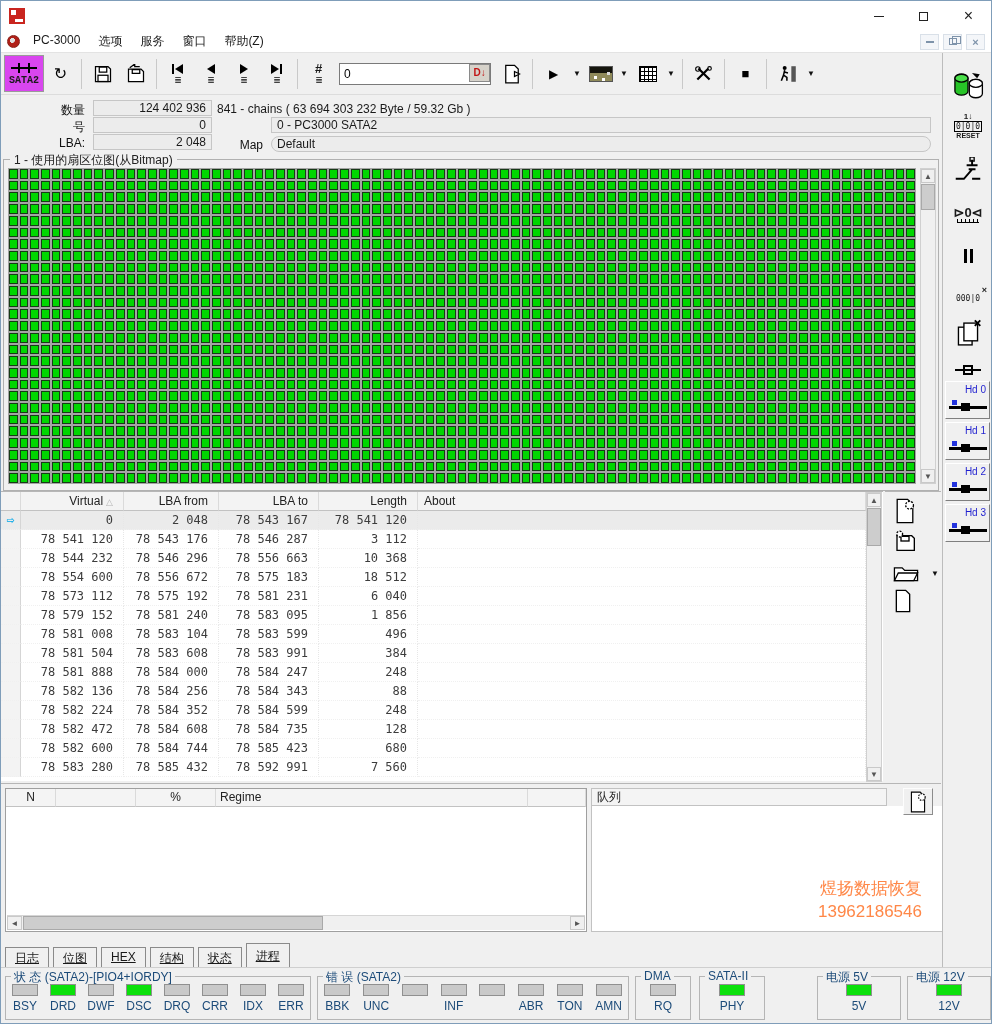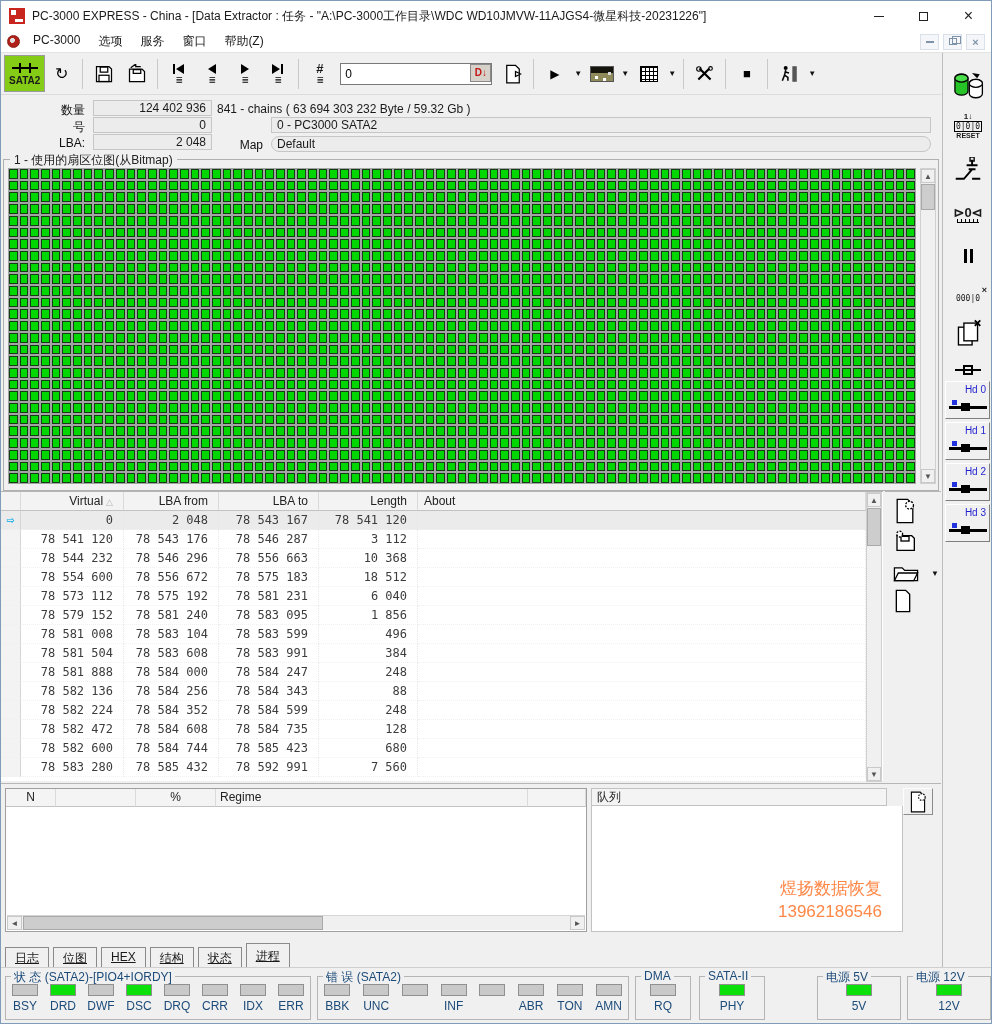--- a/index.html
+++ b/index.html
@@ -24,21 +24,21 @@
   .menu-item { padding:2px 9px; white-space:nowrap; }
   .mdi-controls { margin-left:auto; display:flex; gap:4px; padding-right:6px; }
   .mdi-btn { width:19px; height:16px; display:flex; align-items:center; justify-content:center; color:#7e93aa; font-weight:bold; font-size:11px; background:#f4f6f9; border:1px solid #d9e0e8; }
   .mdi-min { width:8px; height:2px; background:#7e93aa; display:block; }
   .mdi-restore { width:8px; height:7px; border:1px solid #7e93aa; position:relative; display:block; }
   .mdi-restore::before { content:""; position:absolute; left:2px; top:-3px; width:7px; height:6px; border:1px solid #7e93aa; }
 
   
   .toolbar { position:absolute; left:0; top:52px; width:940px; height:42px; background:#f0f0f0; display:flex; align-items:center; padding:2px 3px; border-bottom:1px solid #dcdcdc; }
   .tbtn { height:37px; min-width:33px; display:flex; flex-direction:column; align-items:center; justify-content:center; gap:1px; padding:1px 4px; }
-  .tbtn.active { border:1px solid #9a9a9a; background:#84cc16; }
+  .tbtn.active { border:1px solid #9a9a9a; background:#d946ef;font-family:Liberation Mono, monospace; }
   .tsep { width:1px; height:30px; background:#c9c9c9; margin:0 4px; flex:0 0 auto; }
   .tdd { width:14px; height:37px; display:flex; align-items:center; justify-content:center; font-size:8px; color:#111; }
   .sata-ic { position:relative; width:26px; height:12px; }
   .sata-ic .h { position:absolute; left:0; right:0; top:5px; height:2px; background:#000; }
   .sata-ic .t1, .sata-ic .t2 { position:absolute; top:1px; width:2px; height:10px; background:#000; }
   .sata-ic .t1 { left:7px; } .sata-ic .t2 { right:7px; }
   .sata-label { font-size:10px; font-weight:bold; }
   .glyph16 { font-size:16px; line-height:16px; color:#000; }
   .stack-glyph { font-size:9px; line-height:8px; color:#000; letter-spacing:-1px; }
   .tri-r { width:0; height:0; border-top:5px solid transparent; border-bottom:5px solid transparent; border-left:8px solid #000; }
@@ -97,21 +97,21 @@
   .bl-panel { position:absolute; left:4px; top:4px; width:582px; height:144px; border:1px solid #9f9f9f; background:#fff; }
   .bl-header { display:grid; grid-template-columns:50px 80px 80px 312px 1fr; height:18px; }
   .bl-header .bh { background:#f4f4f4; border-right:1px solid #dadada; border-bottom:1px solid #c2c2c2; line-height:17px; padding:0 4px; color:#222; }
   .bl-header .bh.center { text-align:center; }
   .hscroll { position:absolute; left:1px; right:1px; bottom:1px; height:15px; background:#f0f0f0; border-top:1px solid #d5d5d5; }
   .hscroll .arr { position:absolute; top:0; width:15px; height:14px; font-size:8px; color:#555; display:flex; align-items:center; justify-content:center; background:#f0f0f0; border:1px solid #c9c9c9; }
   .hscroll .arr.lf { left:0; } .hscroll .arr.rt { right:0; }
   .hscroll .thumb { position:absolute; left:16px; top:0; width:300px; height:14px; background:#cdcdcd; border:1px solid #a9a9a9; }
   .br-panel { position:absolute; left:590px; top:4px; width:348px; height:144px;padding-left:45px; }
   .br-header { position:absolute; left:0; top:0; width:296px; height:18px; background:#f4f4f4; border:1px solid #c2c2c2; line-height:16px; padding:0 5px; color:#222; }
-  .queue-body { position:absolute; left:0; top:18px; width:312px; height:126px; background:#fff; border:1px solid #c2c2c2; border-top:none; }
+  .queue-body { position:absolute; left:0; top:18px; width:352px; height:126px; background:#fff; border:1px solid #c2c2c2; border-top:none; }
   .queue-btn { position:absolute; right:6px; top:0; width:30px; height:27px; background:#f0f0f0; border:1px solid; border-color:#fdfdfd #8c8c8c #8c8c8c #fdfdfd; display:flex; align-items:center; justify-content:center; }
   .watermark { position:absolute; right:20px; bottom:8px; text-align:right; color:var(--c-watermark,#ff8747); font-size:17px; line-height:23px; }
 
   
   .tabbar { position:absolute; left:0; top:936px; width:940px; height:30px; display:flex; align-items:flex-end; padding-left:4px; }
   .tab { border:1px solid #8a8a8a; border-bottom:none; background:#f0f0f0; padding:2px 9px 3px 9px; margin-right:4px; font-size:12px; text-decoration:underline; height:20px; }
   .tab.active { height:24px; padding-top:4px; position:relative; z-index:2; }
 
   
   .statusbar { position:absolute; left:0; top:966px; width:992px; height:58px; background:#f0f0f0; border-top:1px solid #cfcfcf; }
@@ -150,21 +150,20 @@
   .hd-glyph .blob { position:absolute; left:12px; top:3px; width:9px; height:8px; background:#000; }
   svg.ic { display:block; }
 </style>
 </head>
 <body>
 
 <div class="app">
 
   <div class="titlebar">
     <span class="app-icon"></span>
-    <span class="title-text">PC-3000 EXPRESS - China - [Data Extractor : 任务 - "A:\PC-3000工作目录\WDC WD10JMVW-11AJGS4-微星科技-20231226"]</span>
     <span class="win-controls">
       <span class="win-btn">
           <i class="min-glyph"></i>
         </span>
       <span class="win-btn">
           <i class="max-glyph"></i>
         </span>
       <span class="win-btn">
           <span style="font-size:16px;">×</span>
         </span>

